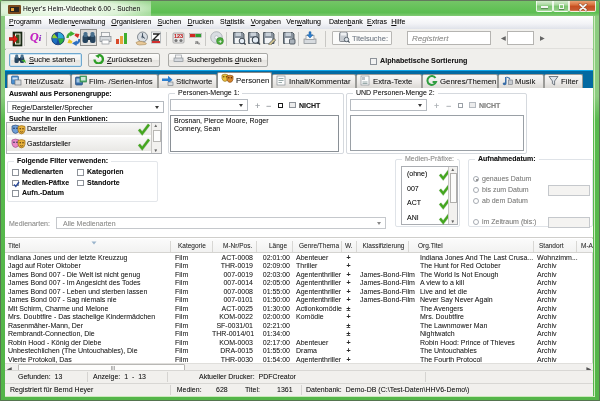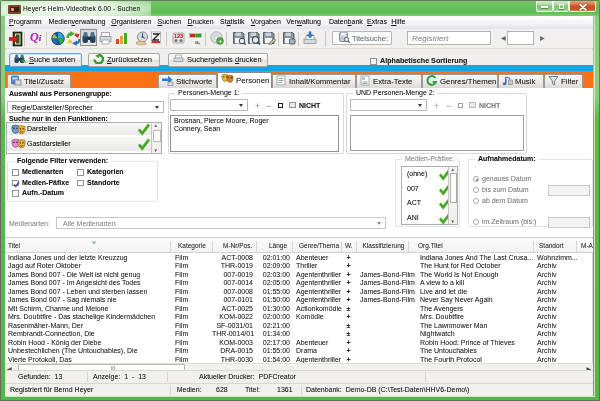--- a/index.html
+++ b/index.html
@@ -30,28 +30,28 @@
 
 #menubar { position:absolute; left:0; top:0; width:588px; height:13px;
   background:linear-gradient(180deg,#ffffff 0%,#f2f3f6 60%,#dfe2e9 100%); font-size:7px; color:#111; }
 #menubar span { position:absolute; top:2px; }
 #menubar u { text-decoration-thickness:0.5px; }
 
 #toolbar1 { position:absolute; left:0; top:13px; width:588px; height:20px; background:#f1f0ed; border-bottom:1px solid #e0dfdc; }
 .tsep { position:absolute; top:3px; width:1px; height:14px; background:#c9c8c5; }
 .ticon { position:absolute; top:2px; }
 
-#toolbar2 { position:absolute; left:0; top:34px; width:588px; height:21px; background:#f0efec; border-bottom:6px solid #0ea5e9; }
+#toolbar2 { position:absolute; left:0; top:34px; width:588px; height:21px; background:#f0efec; border-bottom:1px solid #0ea5e9; }
 .pbtn { position:absolute; top:3px; height:14px; border:1px solid #a9a9a6; border-radius:2px;
   background:linear-gradient(180deg,#fdfdfc 0%,#f2f1ef 50%,#e5e3df 52%,#efedea 100%);
   font-size:7.5px; color:#1a1a1a; line-height:12px; white-space:nowrap; }
 .pbtn svg, .pbtn .bi { vertical-align:-2px; margin-right:3px; }
 #btnsuche { border:1px solid #6fa8cf; box-shadow:0 0 0 1px #cfe5f2 inset; }
 
-#tabbar { position:absolute; left:0; top:55px; width:588px; height:17px; background:#f97316; }
+#tabbar { position:absolute; left:0; top:55px; width:588px; height:17px; background:#0369a1; }
 .tab { position:absolute; bottom:0; height:14px; border:1px solid #9b9b98; border-bottom:none; border-radius:2px 2px 0 0;
   background:linear-gradient(180deg,#f8f7f6 0%,#eceae8 55%,#dbd9d5 100%); font-size:7.8px; color:#222;
   line-height:13px; white-space:nowrap; }
 .tab.active { height:16px; background:#fff; border-color:#8a8a88; z-index:3; }
 .tab svg { vertical-align:-2px; margin:0 2px 0 3px; }
 
 #page { position:absolute; left:0; top:72px; width:588px; height:149px; background:#fff; }
 label.b { font-weight:bold; font-size:7px; color:#111; }
 .b { font-weight:bold; }
 .gbx { position:absolute; border:1px solid #d9dde2; border-radius:2px; }
@@ -252,20 +252,26 @@
           <path d="M6.5 0 L2.2 1.8 5.8 4.2 Z" fill="#2e9e27"></path>
         </svg><u>Z</u>urücksetzen</div>
     <span style="position:absolute; left:365px; top:6px; font-size:7.2px; font-weight:bold; color:#1a1a1a;"><span class="check" style="background:#f2f2f2"></span>Alphabetische Sortierung</span>
   </div>
   <div id="tabbar">
     <div class="tab" style="left:2px; width:64px;"><svg width="11" height="11">
           <rect x="0.5" y="1" width="7" height="8" rx="1" fill="#4a8ed0" stroke="#2c5e90" stroke-width=".7"></rect>
           <rect x="1.5" y="2.5" width="5" height="2" fill="#cfe4f6"></rect>
           <rect x="4" y="5" width="6" height="5" fill="#d8dce0" stroke="#70767c" stroke-width=".7"></rect>
         </svg>Titel/Zusatz</div>
+    <div class="tab" style="left:66px; width:87px;"><svg width="12" height="11">
+          <rect x="0.5" y="2" width="7" height="8" rx="1" fill="#3a6ea8" stroke="#24507e" stroke-width=".7"></rect>
+          <rect x="1.5" y="3.5" width="5" height="4" fill="#9fc4e4"></rect>
+          <rect x="5" y="1" width="6.5" height="6" fill="#4fae6f" stroke="#2f7e47" stroke-width=".7"></rect>
+          <rect x="6" y="2" width="4.5" height="3.5" fill="#cfe8d8"></rect>
+        </svg>Film- /Serien-Infos</div>
     <div class="tab" style="left:153px; width:59px;margin-top:40px;"><svg width="12" height="11">
           <path d="M0 5.5 h6 v-2.8 l4.5 4 -4.5 4 v-2.8 h-6 z" fill="#2c7fd0" transform="translate(0,-2)"></path>
           <rect x="6" y="7" width="5" height="3.5" fill="#d8dce0" stroke="#70767c" stroke-width=".6"></rect>
         </svg>Stichworte</div>
     <div class="tab active" style="left:212px; width:55px;"><svg width="13" height="12">
           <path d="M1 2 q3-1.6 6 0 q0.5 4-1 5.6 q-2 1.6-4 0 Q0.5 6 1 2z" fill="#e8c23c" stroke="#9a6e14" stroke-width=".7"></path>
           <circle cx="2.8" cy="3.8" r=".7" fill="#5a3a10"></circle>
           <circle cx="5.4" cy="3.8" r=".7" fill="#5a3a10"></circle>
           <path d="M6 3 q3-1.6 6 0 q0.5 4-1 5.6 q-2 1.6-4 0 Q5.5 7 6 3z" fill="#d8862c" stroke="#8a4a10" stroke-width=".7"></path>
           <circle cx="7.8" cy="4.8" r=".7" fill="#4a2a08"></circle>

